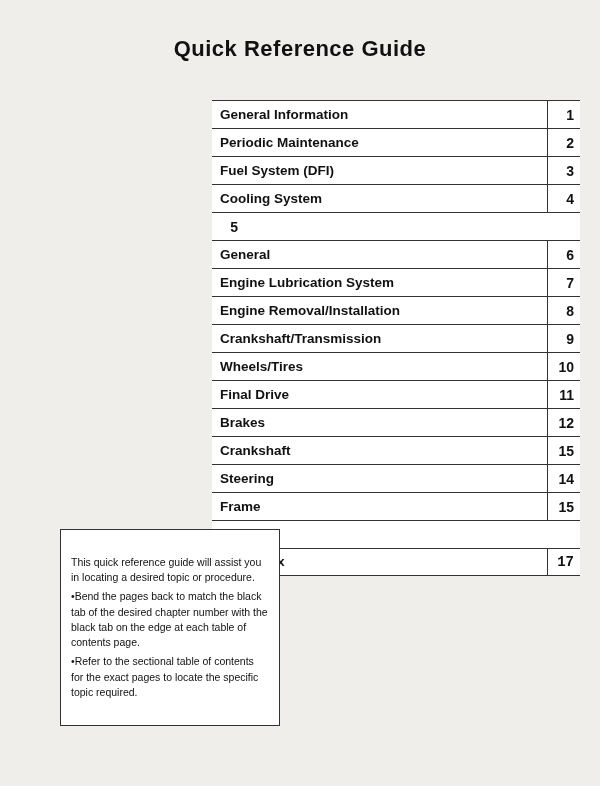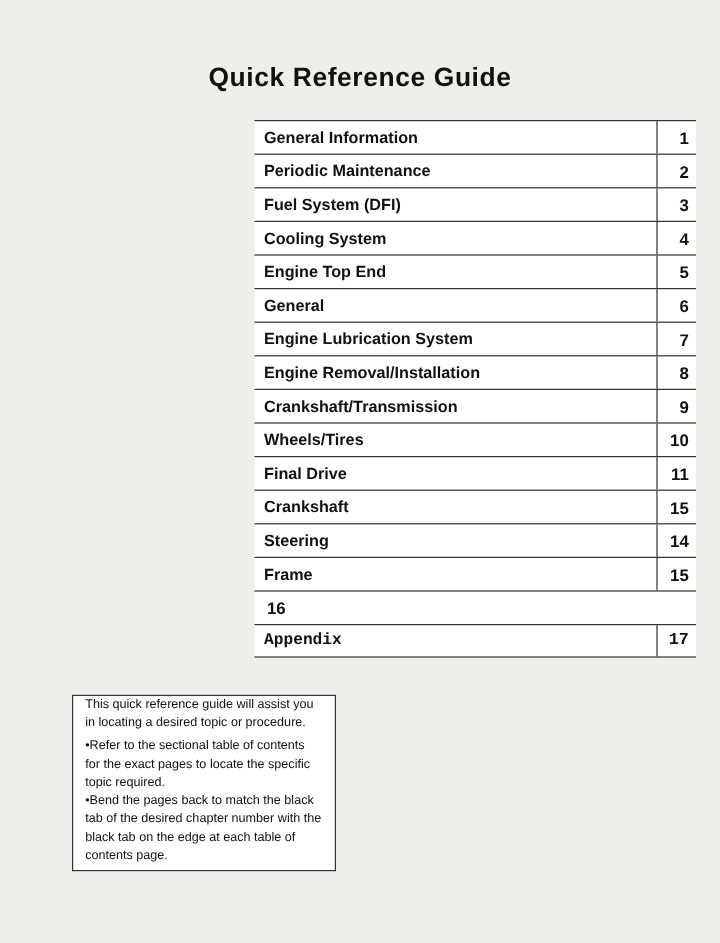--- a/index.html
+++ b/index.html
@@ -14,21 +14,21 @@
       background-color: #f0eeeb;
       font-family: Arial, Helvetica, sans-serif;
       position: relative;
       overflow: hidden;
     }
 
     .page-title {
       text-align: center;
       font-size: 22px;
       font-weight: bold;
-      padding-top: 52px;
+      padding-top: 36px;
       padding-bottom: 20px;
       color: #111;
       letter-spacing: 0.5px;
     }
 
     .toc-container {
       position: absolute;
       right: 20px;
       top: 100px;
       width: 368px;
@@ -69,21 +69,21 @@
       padding-right: 6px;
     }
 
     .note-box {
       position: absolute;
       left: 60px;
       bottom: 60px;
       width: 220px;
       border: 1.5px solid #333;
       background-color: #fff;
-      padding: 0 10px;
+      padding: 25px 10px;
       font-size: 10.5px;
       color: #111;
       line-height: 1.45;
     }
   </style>
 </head>
 <body>
 
 <h1 class="page-title">Quick Reference Guide</h1>
 
@@ -98,21 +98,20 @@
     </div>
     <div class="toc-row">
       <div class="toc-label">Fuel System (DFI)</div>
       <div class="toc-number">3</div>
     </div>
     <div class="toc-row">
       <div class="toc-label">Cooling System</div>
       <div class="toc-number">4</div>
     </div>
     <div class="toc-row">
-      <div class="toc-label">Engine Top End</div>
       <div class="toc-number">5</div>
     </div>
     <div class="toc-row">
       <div class="toc-label">General</div>
       <div class="toc-number">6</div>
     </div>
     <div class="toc-row">
       <div class="toc-label">Engine Lubrication System</div>
       <div class="toc-number">7</div>
     </div>
@@ -126,20 +125,24 @@
     </div>
     <div class="toc-row">
       <div class="toc-label">Wheels/Tires</div>
       <div class="toc-number">10</div>
     </div>
     <div class="toc-row">
       <div class="toc-label">Final Drive</div>
       <div class="toc-number">11</div>
     </div>
     <div class="toc-row">
+      <div class="toc-label">Brakes</div>
+      <div class="toc-number">12</div>
+    </div>
+    <div class="toc-row">
       <div class="toc-label">Crankshaft</div>
       <div class="toc-number">15</div>
     </div>
     <div class="toc-row">
       <div class="toc-label">Steering</div>
       <div class="toc-number">14</div>
     </div>
     <div class="toc-row">
       <div class="toc-label">Frame</div>
       <div class="toc-number">15</div>
@@ -148,15 +151,15 @@
       <div class="toc-number">16</div>
     </div>
     <div class="toc-row">
       <div class="toc-label">Appendix</div>
       <div class="toc-number">17</div>
     </div>
   </div>
 
 <div class="note-box">
     <p style="margin-bottom: 4px;">This quick reference guide will assist you in locating a desired topic or procedure.</p>
+    <p style="margin-bottom: 4px;">•Bend the pages back to match the black tab of the desired chapter number with the black tab on the edge at each table of contents page.</p>
     <p style="margin-bottom: 0px;">•Refer to the sectional table of contents for the exact pages to locate the specific topic required.</p>
-    <p style="margin-bottom: 4px;">•Bend the pages back to match the black tab of the desired chapter number with the black tab on the edge at each table of contents page.</p>
   </div>
 
 </body></html>

